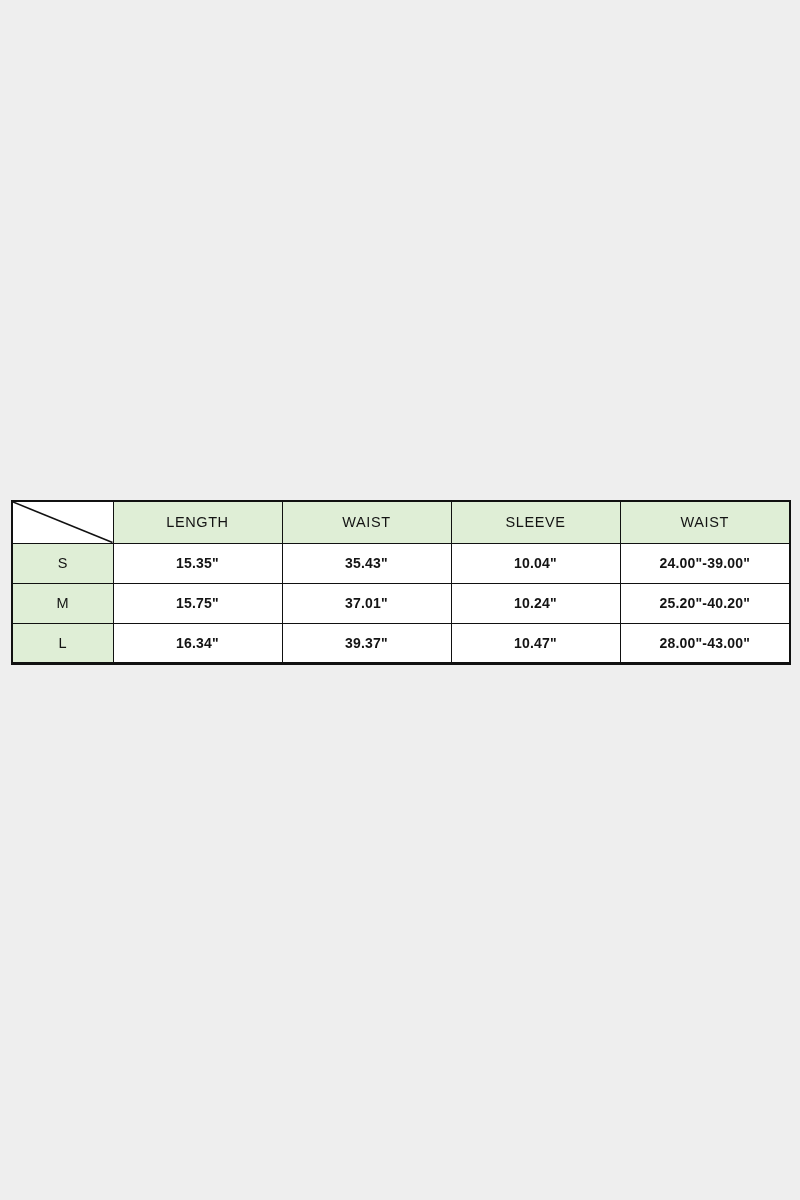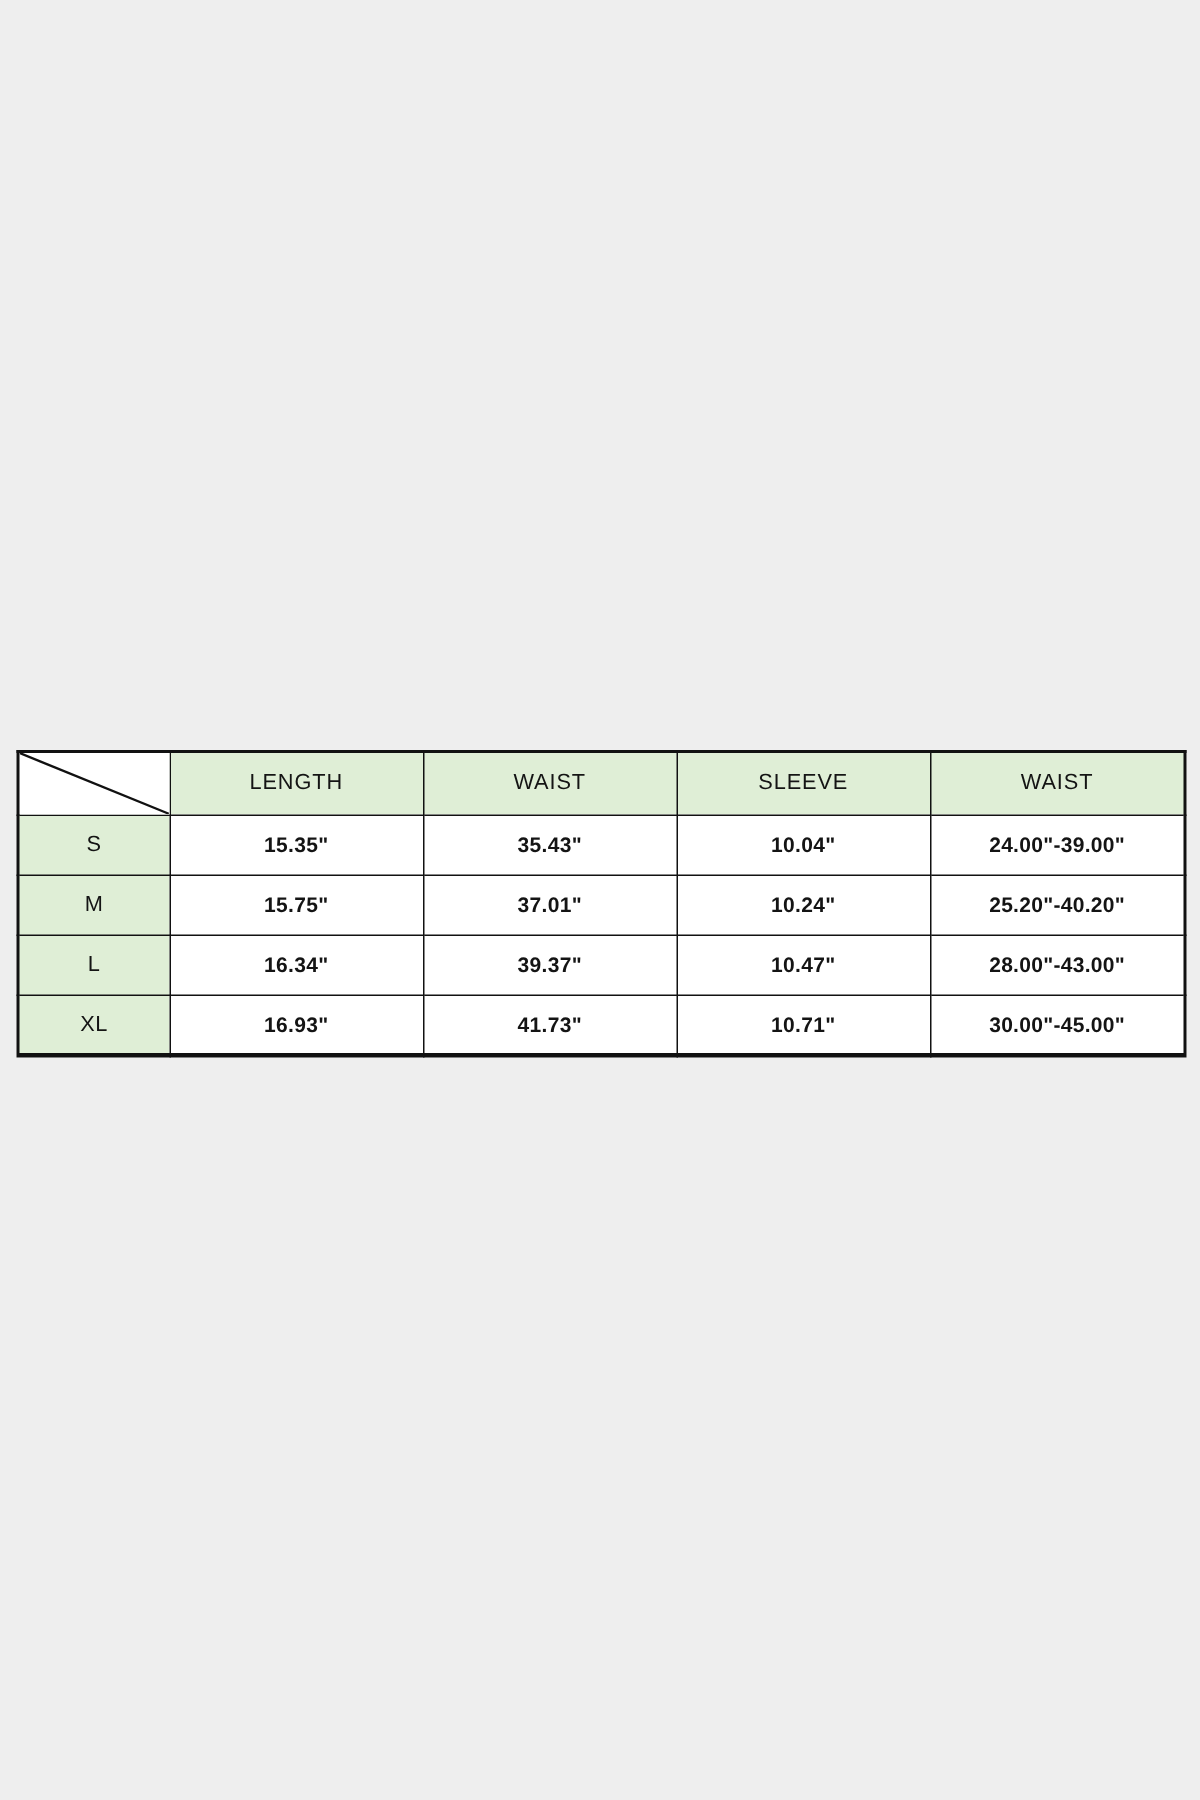--- a/index.html
+++ b/index.html
@@ -123,22 +123,15 @@
         <td>10.24"</td>
         <td>25.20"-40.20"</td>
       </tr>
       <tr>
         <th class="size-cell">L</th>
         <td>16.34"</td>
         <td>39.37"</td>
         <td>10.47"</td>
         <td>28.00"-43.00"</td>
       </tr>
-      <tr>
-        <th class="size-cell">XL</th>
-        <td>16.93"</td>
-        <td>41.73"</td>
-        <td>10.71"</td>
-        <td>30.00"-45.00"</td>
-      </tr>
     </tbody>
   </table>
 </div>
 
 </body></html>

